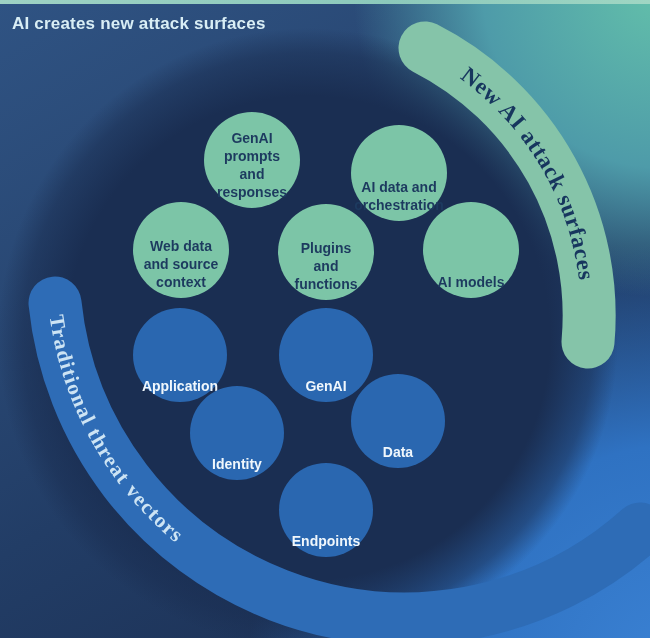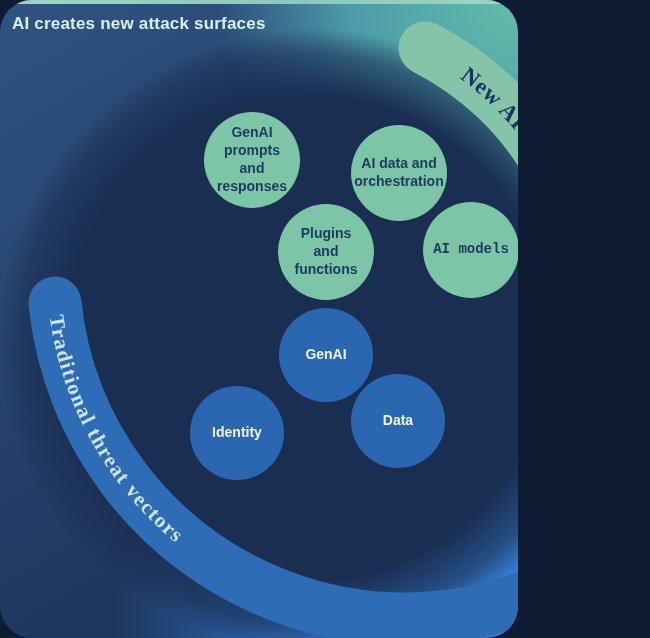--- a/index.html
+++ b/index.html
@@ -1,26 +1,25 @@
 <!DOCTYPE html>
 <html><head>
 <meta charset="utf-8">
 <style>
   html, body { margin: 0; padding: 0; background: #0e1c33; }
   .stage {
     position: relative;
-    width: 518px;
+    width: 650px;
     height: 638px;
     overflow: hidden;
     font-family: "Liberation Sans", sans-serif;
     background:
       radial-gradient(circle 430px at 102% -2%, #63c0aa 0%, #4e9ba9 42%, rgba(45,90,140,0) 72%),
       radial-gradient(circle 580px at 105% 106%, #3b82d4 0%, #2f72c2 40%, rgba(36,70,120,0) 75%),
       linear-gradient(150deg, #2f5383 0%, #294874 30%, #223d66 55%, #1a2c4e 100%);
-    border-radius: 32px;
   }
   .top-strip {
     position: absolute; top: 0; left: 0; right: 0; height: 4px;
     background: linear-gradient(90deg, #9ed2c4 0%, #8cc9bb 60%, #9fd6c3 100%);
     z-index: 6;
   }
   .title {
     position: absolute; top: 14px; left: 12px;
     color: #d9eef5; font-size: 17px; font-weight: bold; letter-spacing: 0.2px;
     z-index: 6;
@@ -28,21 +27,21 @@
   svg.canvas { position: absolute; top: 0; left: 0; z-index: 1; }
   .arc-text {
     font-family: "Liberation Serif", serif;
     font-weight: bold;
   }
   .arc-text-green { font-size: 23px; letter-spacing: 1px; }
   .arc-text-blue  { font-size: 21px; letter-spacing: 1.2px; }
   .node {
     position: absolute;
     border-radius: 50%;
-    display: flex; align-items: center; justify-content: center;
+    display: flex; align-items: flex-end; justify-content: center;
     text-align: center;
     box-sizing: border-box;
     padding: 6px;
     z-index: 4;
     font-weight: bold;
     font-size: 14px;
     line-height: 1.28;
   }
   .node span { white-space: pre-line; }
   .node.green { width: 96px; height: 96px; background: #7cc5a7; color: #1d3a5f; }
@@ -86,31 +85,42 @@
 
   <div class="node green" style="left:204px; top:112px;">
     <span>GenAI
 prompts and
 responses</span>
   </div>
   <div class="node green" style="left:351px; top:125px;">
     <span>AI data and
 orchestration</span>
   </div>
+  <div class="node green" style="left:133px; top:202px;">
+    <span>Web data
+and source
+context</span>
+  </div>
   <div class="node green" style="left:278px; top:204px;">
     <span>Plugins
 and functions</span>
   </div>
-  <div class="node green" style="left:423px; top:202px;font-family:Liberation Mono, monospace;">
+  <div class="node green" style="left:423px; top:202px;">
     <span>AI models</span>
   </div>
 
+  <div class="node blue" style="left:133px; top:308px;">
+    <span>Application</span>
+  </div>
   <div class="node blue" style="left:279px; top:308px;">
     <span>GenAI</span>
   </div>
   <div class="node blue" style="left:190px; top:386px;">
     <span>Identity</span>
   </div>
   <div class="node blue" style="left:351px; top:374px;">
     <span>Data</span>
   </div>
+  <div class="node blue" style="left:279px; top:463px;">
+    <span>Endpoints</span>
+  </div>
 
 </div>
 
 </body></html>

